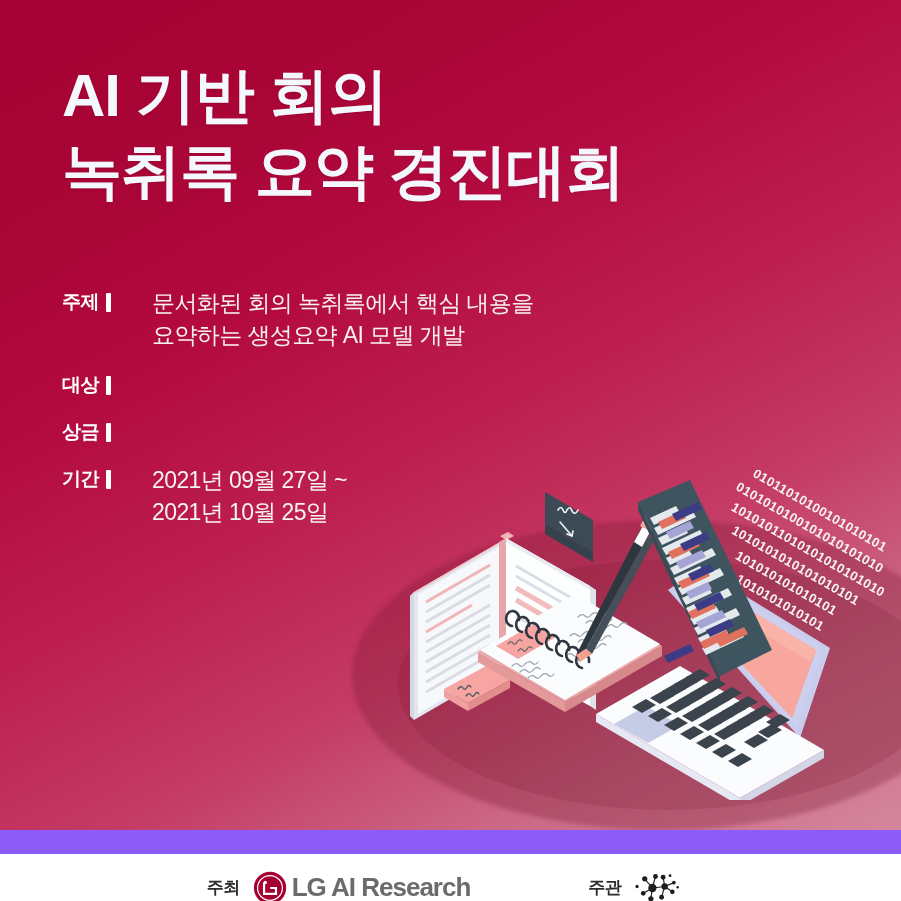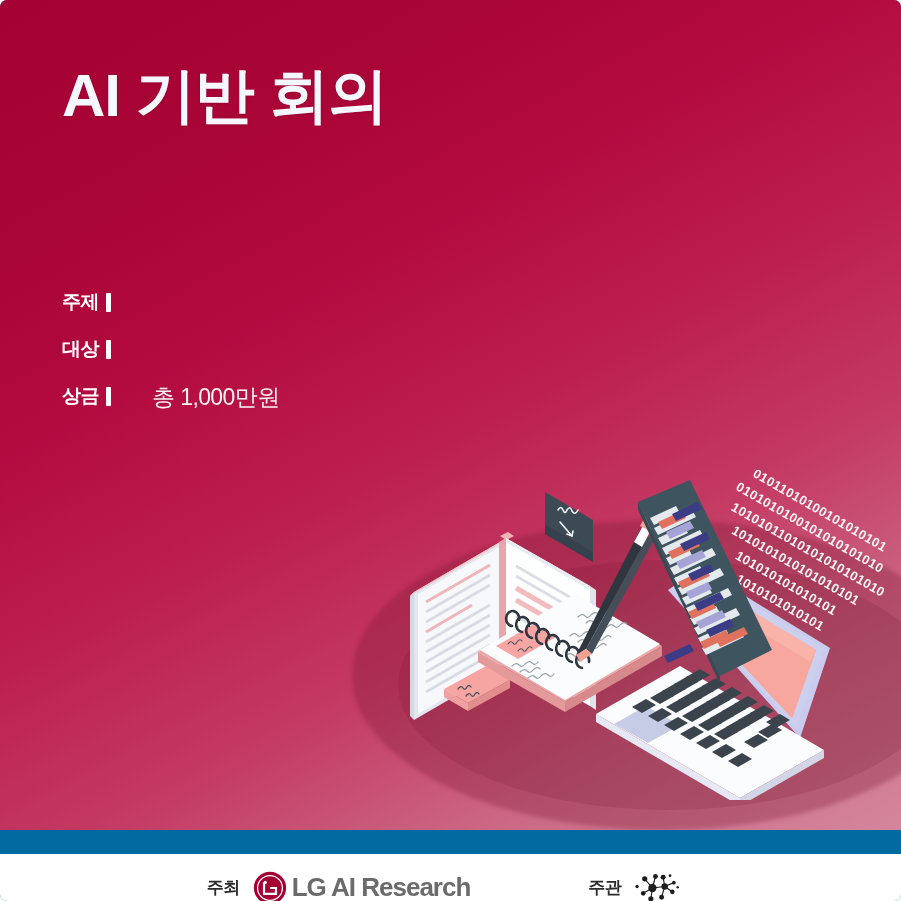--- a/index.html
+++ b/index.html
@@ -10,22 +10,21 @@
   }
   body {
     font-family: "Liberation Sans", "DejaVu Sans", sans-serif;
   }
 
   .poster {
     position: relative;
     width: 901px;
     height: 901px;
     overflow: hidden;
-    background: #0369a1;
-    border-radius: 7px;
+    background: #8b5cf6;
   }
 
   
   .bg {
     position: absolute;
     left: 0; top: 0;
     width: 901px;
     height: 830px;
     background:
       linear-gradient(152deg,
@@ -190,46 +189,56 @@
 
 <div class="poster">
 
   <div class="bg">
     <div class="floor-ellipse"></div>
     <div class="floor-ellipse2"></div>
   </div>
 
   <div class="title-block">
     <div class="title-line">AI 기반 회의</div>
+    <div class="title-line">녹취록 요약 경진대회</div>
   </div>
 
   <div class="info-block">
 
     <div class="info-row">
       <div class="info-label">
         <span class="info-label-text">주제</span>
         <span class="label-bar"></span>
       </div>
+      <div class="info-value">문서화된 회의 녹취록에서 핵심 내용을
+요약하는 생성요약 AI 모델 개발</div>
     </div>
 
     <div class="info-row">
       <div class="info-label">
         <span class="info-label-text">대상</span>
         <span class="label-bar"></span>
       </div>
     </div>
 
     <div class="info-row">
       <div class="info-label">
         <span class="info-label-text">상금</span>
         <span class="label-bar"></span>
       </div>
-      <div class="info-value">총 1,000만원</div>
     </div>
 
+    <div class="info-row">
+      <div class="info-label">
+        <span class="info-label-text">기간</span>
+        <span class="label-bar"></span>
+      </div>
+      <div class="info-value">2021년 09월 27일 ~
+2021년 10월 25일</div>
+    </div>
 
   </div>
 
   <div class="illustration">
     <svg class="illu-svg" width="501" height="330" viewBox="0 0 501 330" xmlns="http://www.w3.org/2000/svg">
 
       <g transform="translate(352,6) rotate(30)" fill="#f7f2f4" font-family="Liberation Sans, sans-serif" font-size="13" font-weight="700" letter-spacing="0.4">
         <text x="0" y="0">01011010100101010101</text>
         <text x="-8" y="20">0101010100101010101010</text>
         <text x="-2" y="40">10101011010101010101010</text>

